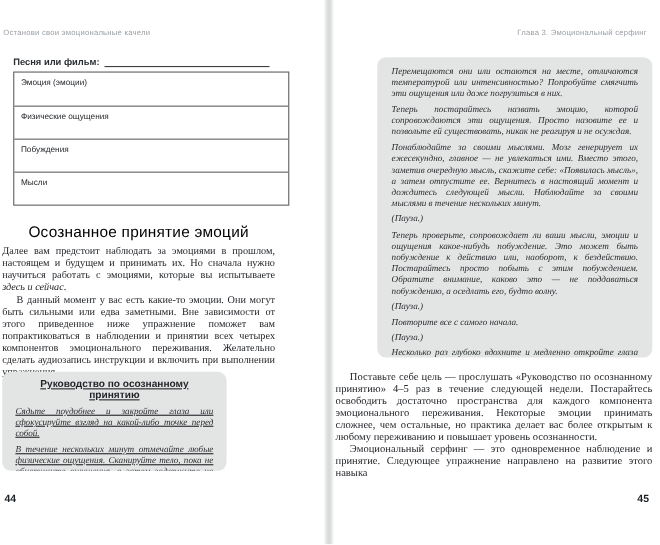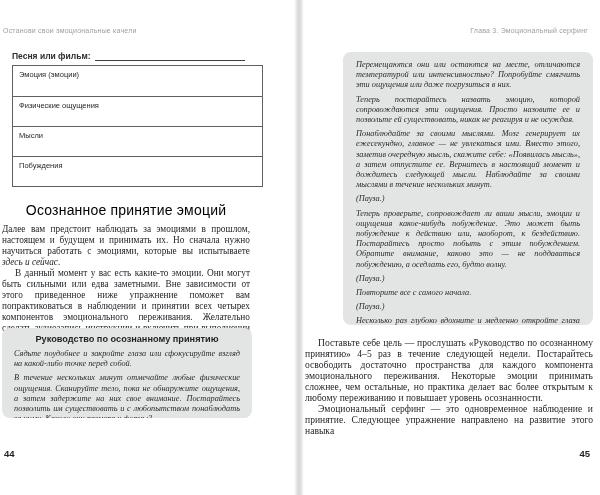--- a/index.html
+++ b/index.html
@@ -60,21 +60,21 @@
   .body-col p { margin:0; }
   .body-col p.indent { text-indent:13px; }
   .lbody { position:absolute; left:2px; top:224px; width:248px; font-size:9.3px; line-height:11px; }
   .rbody { position:absolute; left:0px; top:337px; width:288px; font-size:9.6px; line-height:11px; }
   .em { font-style:italic; }
 
   .gbox {
     position:absolute; box-sizing:border-box; overflow:hidden;
     background:var(--box_bg,#e3e4e4); border-radius:8px;
   }
-  .gbox-left  { left:2px;  top:328px; width:250px; height:90px;  padding:6px 12px 5px; }
+  .gbox-left  { left:2px;  top:338px; width:204px; height:90px;  padding:6px 12px 5px;text-decoration:underline; }
   .gbox-right { left:38px; top:52px;  width:250px; height:273px; padding:8px 13px 6px; }
   .gbox-title {
     font-family:"Liberation Sans", sans-serif;
     font-weight:bold; font-size:9.2px; text-align:center;
     margin:0 0 5px; color:#1f2226;
   }
   .gbox p.it {
     font-style:italic; font-size:8.3px; line-height:10.2px;
     text-align:justify; margin:0 0 4px; color:#282b2e;
   }
@@ -103,24 +103,24 @@
     </div>
 
     <div class="etable">
       <div class="trow">
         <span>Эмоция (эмоции)</span>
       </div>
       <div class="trow">
         <span>Физические ощущения</span>
       </div>
       <div class="trow">
-        <span>Мысли</span>
+        <span>Побуждения</span>
       </div>
       <div class="trow">
-        <span>Побуждения</span>
+        <span>Мысли</span>
       </div>
     </div>
 
     <div class="section-heading">Осознанное принятие эмоций</div>
 
     <div class="body-col lbody">
       <p><span>Далее вам предстоит наблюдать за эмоциями в прошлом, настоящем и будущем и принимать их. Но сначала нужно научиться работать с эмоциями, которые вы испытываете </span><span class="em">здесь и сейчас</span><span>.</span></p>
       <p class="indent">В данный момент у вас есть какие-то эмоции. Они могут быть сильными или едва заметными. Вне зависимости от этого приведенное ниже упражнение поможет вам попрактиковаться в наблюдении и принятии всех четырех компонентов эмоционального переживания. Желательно сделать аудиозапись инструкции и включить при выполнении упражнения.</p>
     </div>
 

